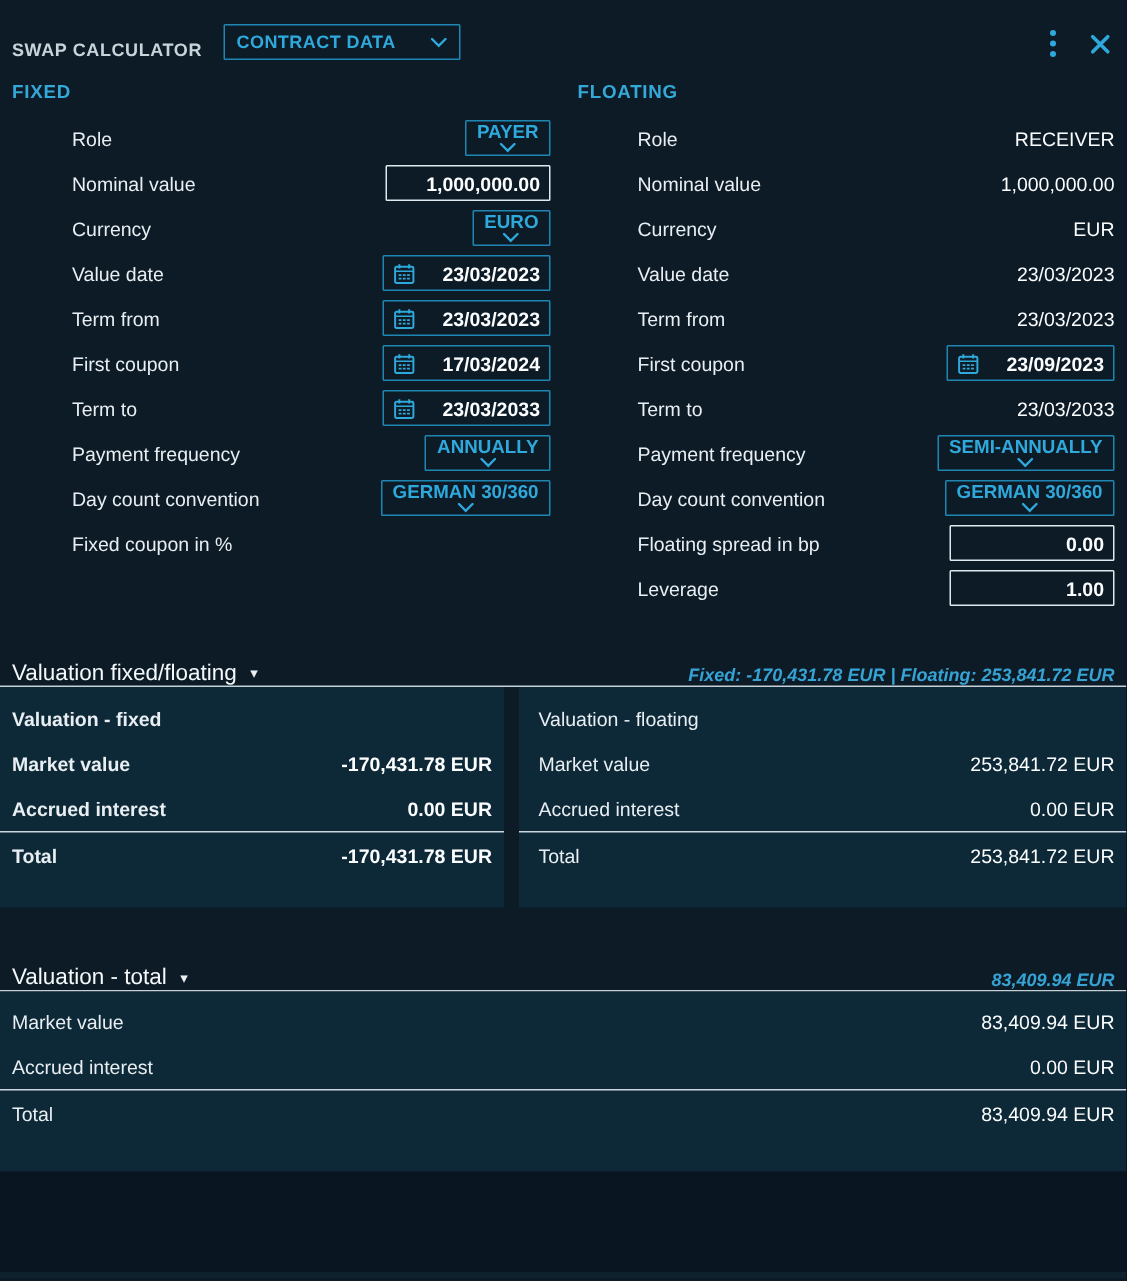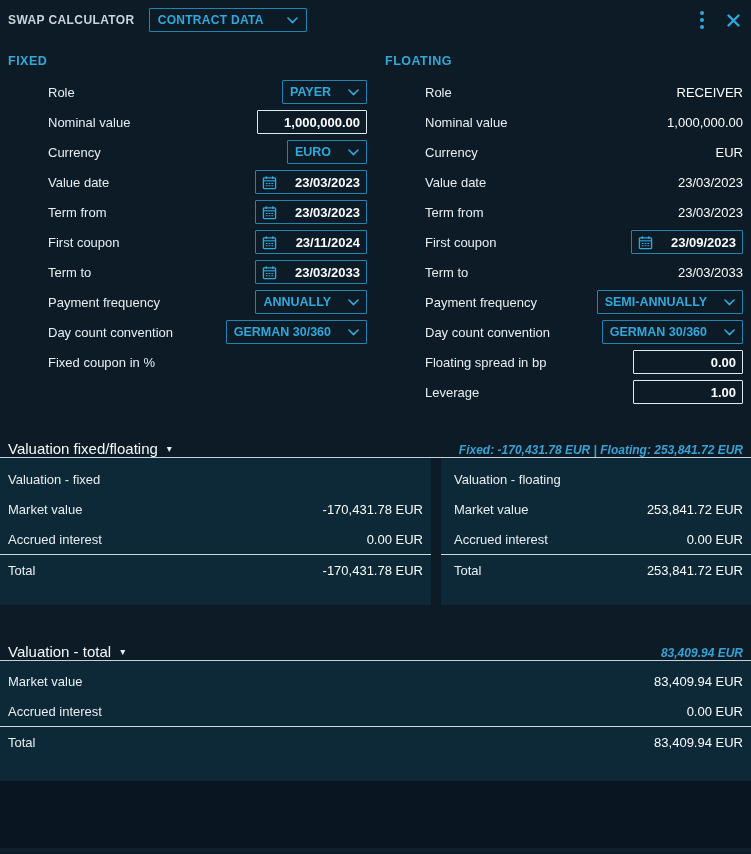--- a/index.html
+++ b/index.html
@@ -3,21 +3,21 @@
 <meta charset="utf-8">
 <style>
   * { margin:0; padding:0; box-sizing:border-box; }
   html,body { background:#091521; }
   body { font-family:"Liberation Sans", sans-serif; }
   .window{
     position:relative; width:751px; height:854px;
     background:#0c1b26; color:#e8eef2; overflow:hidden;
   }
   
-  .titlebar{ height:40px; display:flex; align-items:center; padding:0 10px 0 8px; }
+  .titlebar{ height:40px; display:flex; align-items:flex-end; padding:0 10px 0 8px; }
   .app-title{ font-size:12px; font-weight:bold; letter-spacing:.4px; color:#c9d4da; }
   .view-select{
     margin-left:14px; display:inline-flex; align-items:center; gap:23px;
     height:24px; padding:0 8px; border:1px solid #1f86b3; border-radius:1px;
     color:#2fa9dc; font-size:12px; font-weight:bold; letter-spacing:.3px; cursor:pointer;
   }
   .titlebar-actions{ margin-left:auto; display:flex; align-items:center; gap:18px; }
   .kebab{ display:flex; flex-direction:column; gap:3px; padding:2px 4px; cursor:pointer; }
   .kebab i{ width:4px; height:4px; border-radius:50%; background:#2fa9dc; }
   .close-btn{ color:#2fa9dc; display:flex; align-items:center; cursor:pointer; }
@@ -25,23 +25,23 @@
   .form-area{ display:flex; padding:14px 8px 0 8px; }
   .col{ display:flex; flex-direction:column; }
   .col-fixed{ width:359px; }
   .col-floating{ margin-left:18px; flex:1; }
   .col-title{ height:23px; font-size:12.5px; font-weight:bold; letter-spacing:.5px; color:#34a9d9; }
   .frow{ height:30px; display:flex; align-items:center; }
   .flabel{ font-size:13px; color:#e8eef2;margin-left:40px; }
   .ctrl{ margin-left:auto; }
   .static-val{ margin-left:auto; font-size:13px; color:#fbfdfe; }
   .dropdown{
-    display:inline-flex; align-items:center; gap:17px; height:24px; padding:0 7px;
+    display:inline-flex; align-items:center; gap:0; height:24px; padding:0 7px;
     border:1px solid #1f86b3; border-radius:1px; color:#2fa9dc;
-    font-size:12.5px; font-weight:600; cursor:pointer; background:transparent;
+    font-size:12.5px; font-weight:600; cursor:pointer; background:transparent;flex-direction:column;
   }
   .chev{ display:block; }
   .num-input{
     width:110px; height:24px; background:transparent; border:1px solid #dfe9ee;
     border-radius:1px; color:#fbfdfe; font-family:"Liberation Sans",sans-serif;
     font-size:13px; font-weight:600; text-align:right; padding:0 6px; outline:none;
   }
   .date-field{
     display:inline-flex; align-items:center; width:112px; height:24px; padding:0 6px;
     border:1px solid #1f86b3; border-radius:1px; color:#2fa9dc; cursor:pointer;
@@ -53,21 +53,21 @@
     border-bottom:1px solid #c4d1d8;
   }
   .sec-ff{ margin-top:18px; }
   .sec-total{ margin-top:24px; height:32px; }
   .sec-toggle{ display:flex; align-items:center; gap:9px; cursor:pointer; }
   .sec-title{ font-size:15px; color:#f4f8fa; }
   .caret{ font-size:10px; color:#e9eff3; }
   .sec-summary{ margin-left:auto; font-size:12px; font-style:italic; font-weight:600; color:#36a3d4; }
   .vff-rows{ display:flex; background:#0c1b26; }
   .vhalf{ background:#0d2937; padding:6px 0 20px 0; }
-  .vhalf-left{ width:431px; }
+  .vhalf-left{ width:336px;font-weight:bold; }
   .vhalf-right{ flex:1; }
   .vgap{ width:10px; background:#0c1b26; }
   .vrow{ height:30px; display:flex; align-items:center; font-size:13px; }
   .vhalf-left .vrow{ padding:0 8px; }
   .vhalf-right .vrow{ padding:0 8px 0 13px; }
   .vlabel{ color:#e8eef2; }
   .vval{ margin-left:auto; color:#fbfdfe;text-align:right; }
   .vsep{ height:1px; background:#cdd8de; }
   .vt-rows{ background:#0d2937; padding:5px 0 24px 0; }
   .vt-rows .vrow{ padding:0 8px; }
@@ -159,21 +159,21 @@
 
       <div class="frow">
         <span class="flabel">First coupon</span>
         <div class="date-field ctrl">
           <svg width="15" height="15" viewBox="0 0 16 16" fill="none" stroke="currentColor">
               <rect x="1.5" y="3" width="13" height="11.5" rx="1" stroke-width="1.4"></rect>
               <path d="M1.5 6.2h13" stroke-width="1.2"></path>
               <path d="M4.5 1.2v3M11.5 1.2v3" stroke-width="1.4"></path>
               <path d="M4 9h2M7 9h2M10 9h2M4 11.5h2M7 11.5h2M10 11.5h2" stroke-width="1.2"></path>
             </svg>
-          <span class="dval">23/11/2024</span>
+          <span class="dval">17/03/2024</span>
         </div>
       </div>
 
       <div class="frow">
         <span class="flabel">Term to</span>
         <div class="date-field ctrl">
           <svg width="15" height="15" viewBox="0 0 16 16" fill="none" stroke="currentColor">
               <rect x="1.5" y="3" width="13" height="11.5" rx="1" stroke-width="1.4"></rect>
               <path d="M1.5 6.2h13" stroke-width="1.2"></path>
               <path d="M4.5 1.2v3M11.5 1.2v3" stroke-width="1.4"></path>

